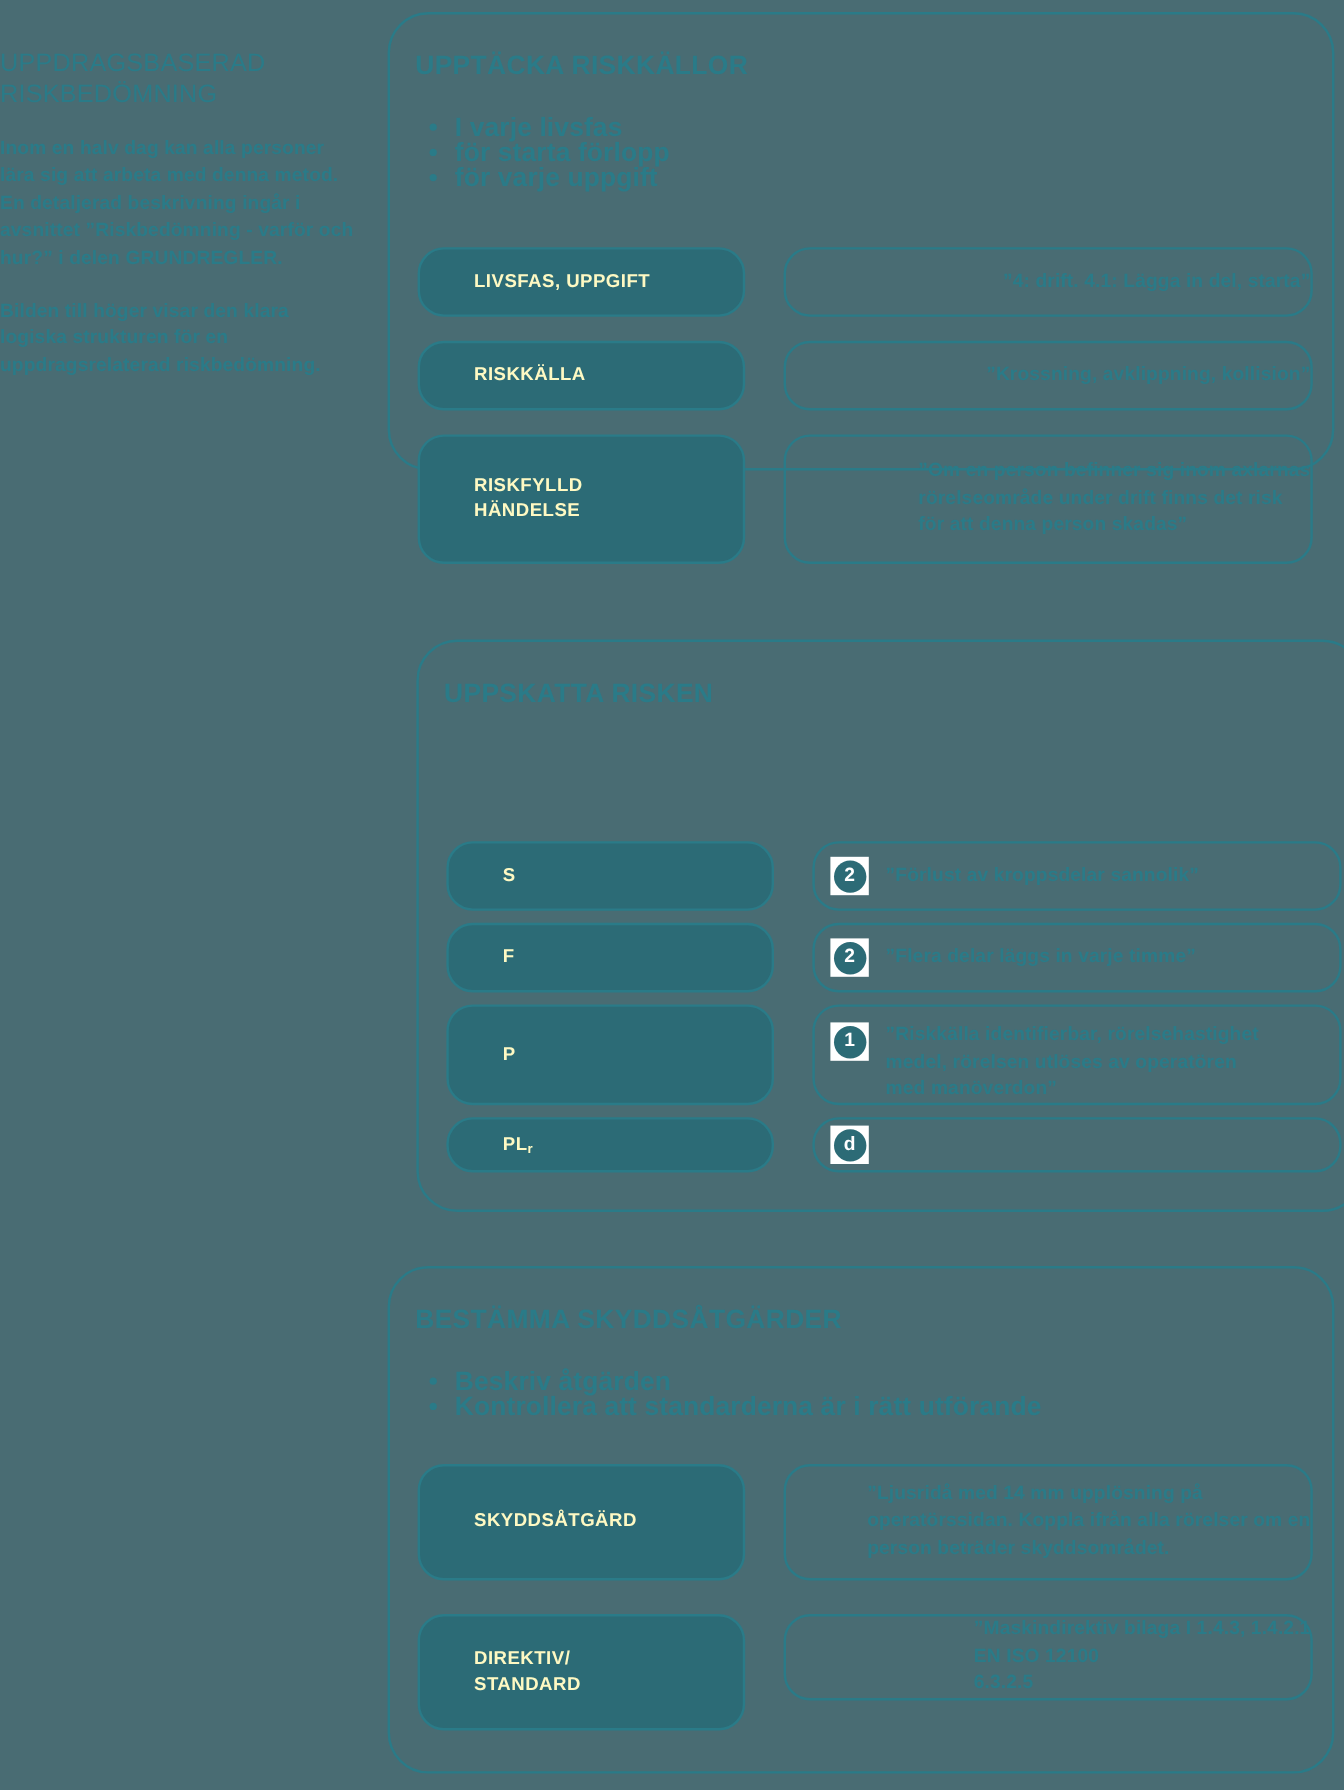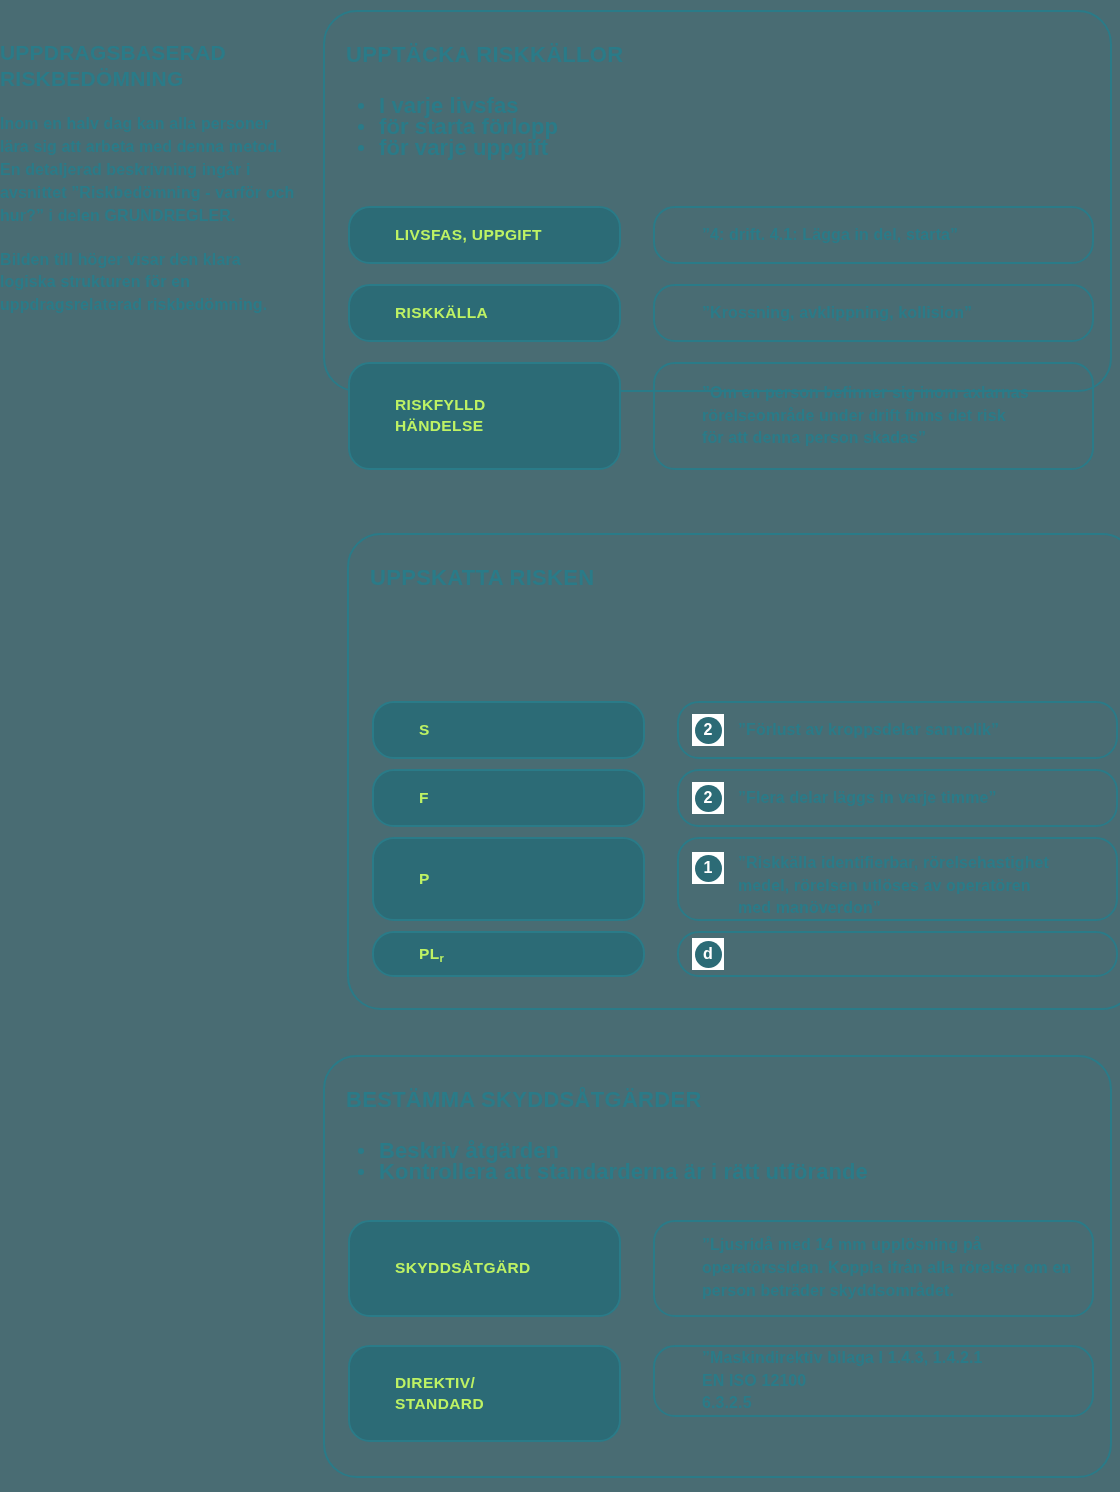--- a/index.html
+++ b/index.html
@@ -18,21 +18,21 @@
   
   #sidebar {
     position: absolute;
     left: 0px;
     top: 40px;
     width: 300px;
   }
   #sidebar-title {
     color: #2a7b88;
     font-size: 21px;
-    font-weight: bold;
+    font-weight: normal;
     line-height: 1.22;
     letter-spacing: 0.2px;
     margin: 0 0 22px 0;
     white-space: pre-line;
   }
   .sidebar-para {
     color: #2a7b88;
     font-size: 16px;
     font-weight: bold;
     line-height: 1.43;
@@ -104,21 +104,21 @@
     width: 273px;
     background: #2c6b76;
     border: 2px solid #2a7b88;
     border-radius: 22px;
     box-sizing: border-box;
     display: flex;
     align-items: center;
     padding-left: 45px;
   }
   .pill-label-text {
-    color: #bef264;
+    color: #fef9c3;
     font-size: 15.5px;
     font-weight: bold;
     line-height: 1.35;
     letter-spacing: 0.4px;
     white-space: pre-line;
   }
   .pill-label-text sub {
     font-size: 11px;
     vertical-align: baseline;
     position: relative;
@@ -130,20 +130,21 @@
     right: 0;
     top: 0;
     border: 2px solid #2a7b88;
     border-radius: 22px;
     box-sizing: border-box;
     display: flex;
     align-items: center;
   }
   .pill-value.pad {
     padding-left: 47px;
+    justify-content: flex-end;
   }
   .pill-value.with-badge {
     padding-left: 13px;
   }
   .pill-value-text {
     color: #2a7b88;
     font-size: 16px;
     font-weight: bold;
     line-height: 1.42;
     letter-spacing: 0.1px;

